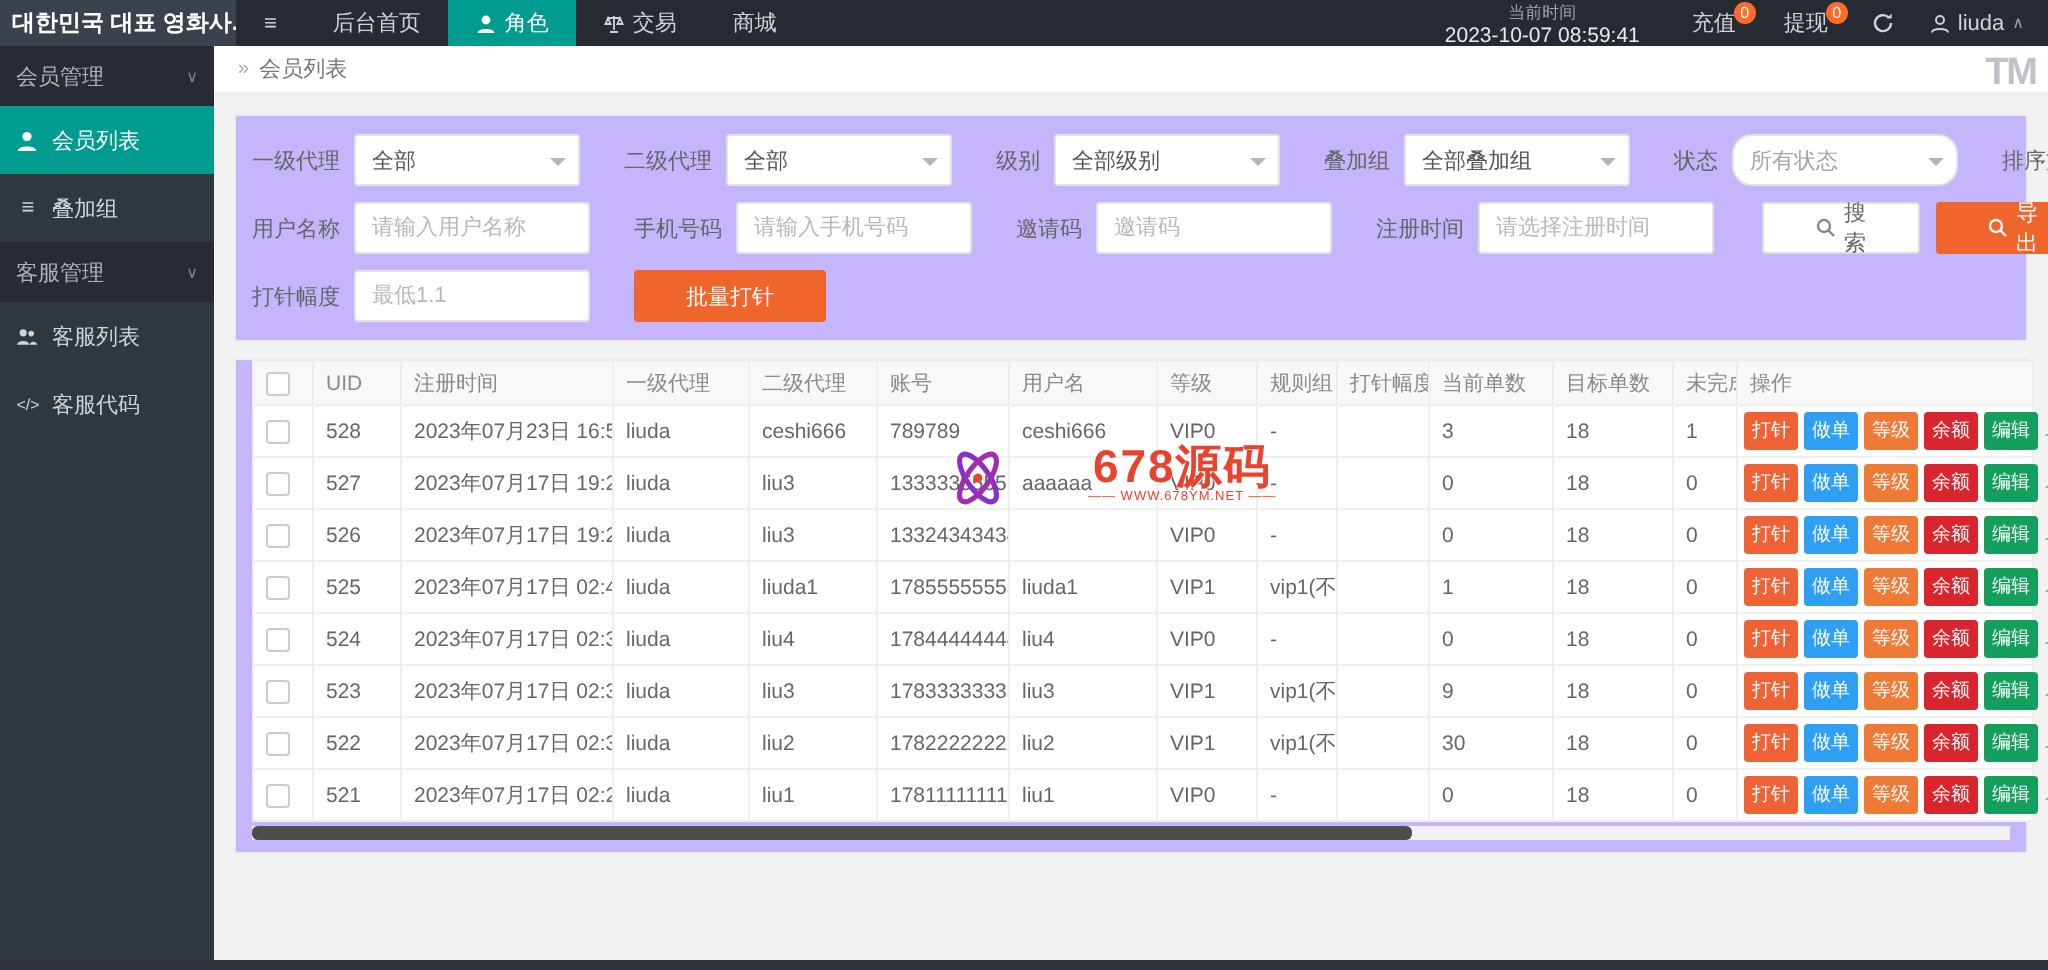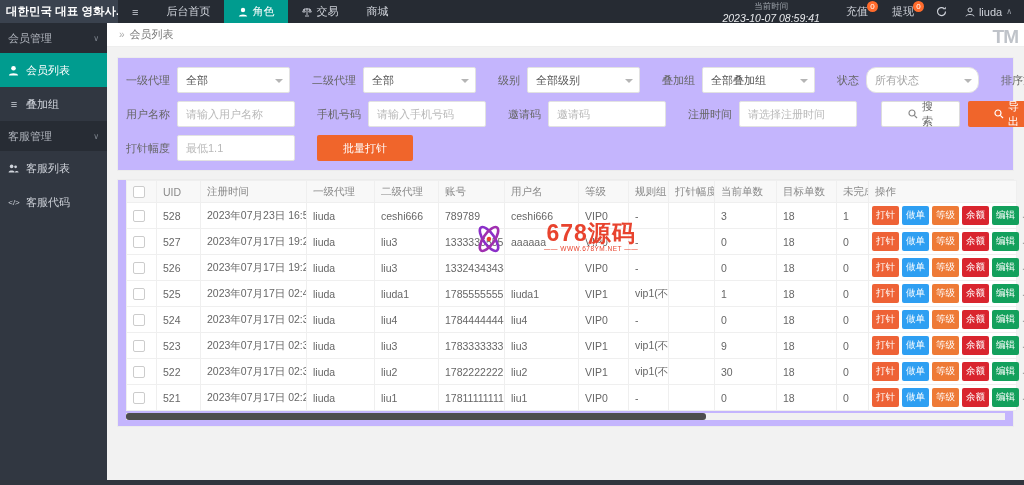--- a/index.html
+++ b/index.html
@@ -11,21 +11,21 @@
   .header { position:absolute; top:0; left:0; right:0; height:23px;
     background:#262b33; display:flex; align-items:stretch; color:#cfd3da; font-size:11px; z-index:5;}
   .brand { width:118px; background:#3a424e; color:#fff; font-size:11.5px; font-weight:bold;
     display:flex; align-items:center; padding-left:6px; white-space:nowrap; overflow:hidden;}
   .h-item { display:flex; align-items:center; padding:0 14px; cursor:pointer; gap:4px;}
   .h-item.active { background:#009c8f; color:#fff; }
   .h-sep { flex:1; }
   .time-block { display:flex; flex-direction:column; justify-content:center; align-items:center;
     padding:0 14px; line-height:10px; }
   .time-block .tl { font-size:8.5px; color:#9aa0a8; }
-  .time-block .tv { font-size:10.5px; color:#e8eaed; margin-top:2px;font-style:italic;}
+  .time-block .tv { font-size:10.5px; color:#e8eaed; margin-top:2px;}
   .badge-item { position:relative; padding:0 12px; display:flex; align-items:center; cursor:pointer;}
   .badge { position:absolute; top:1px; right:2px; min-width:11px; height:11px; border-radius:6px;
     background:#ff6b2c; color:#fff; font-size:8px; line-height:11px; text-align:center; padding:0 2px;}
   .icon-btn { padding:0 10px; display:flex; align-items:center; cursor:pointer; }
   .user-item { padding:0 12px 0 8px; display:flex; align-items:center; gap:4px; cursor:pointer;}
   svg.ic { display:block; }
 
   
   .sidebar { position:absolute; top:23px; left:0; width:107px; bottom:0; background:#313741; z-index:4;}
   .sgroup { height:30px; background:#272c34; color:#aeb3bb; font-size:11px; display:flex;

